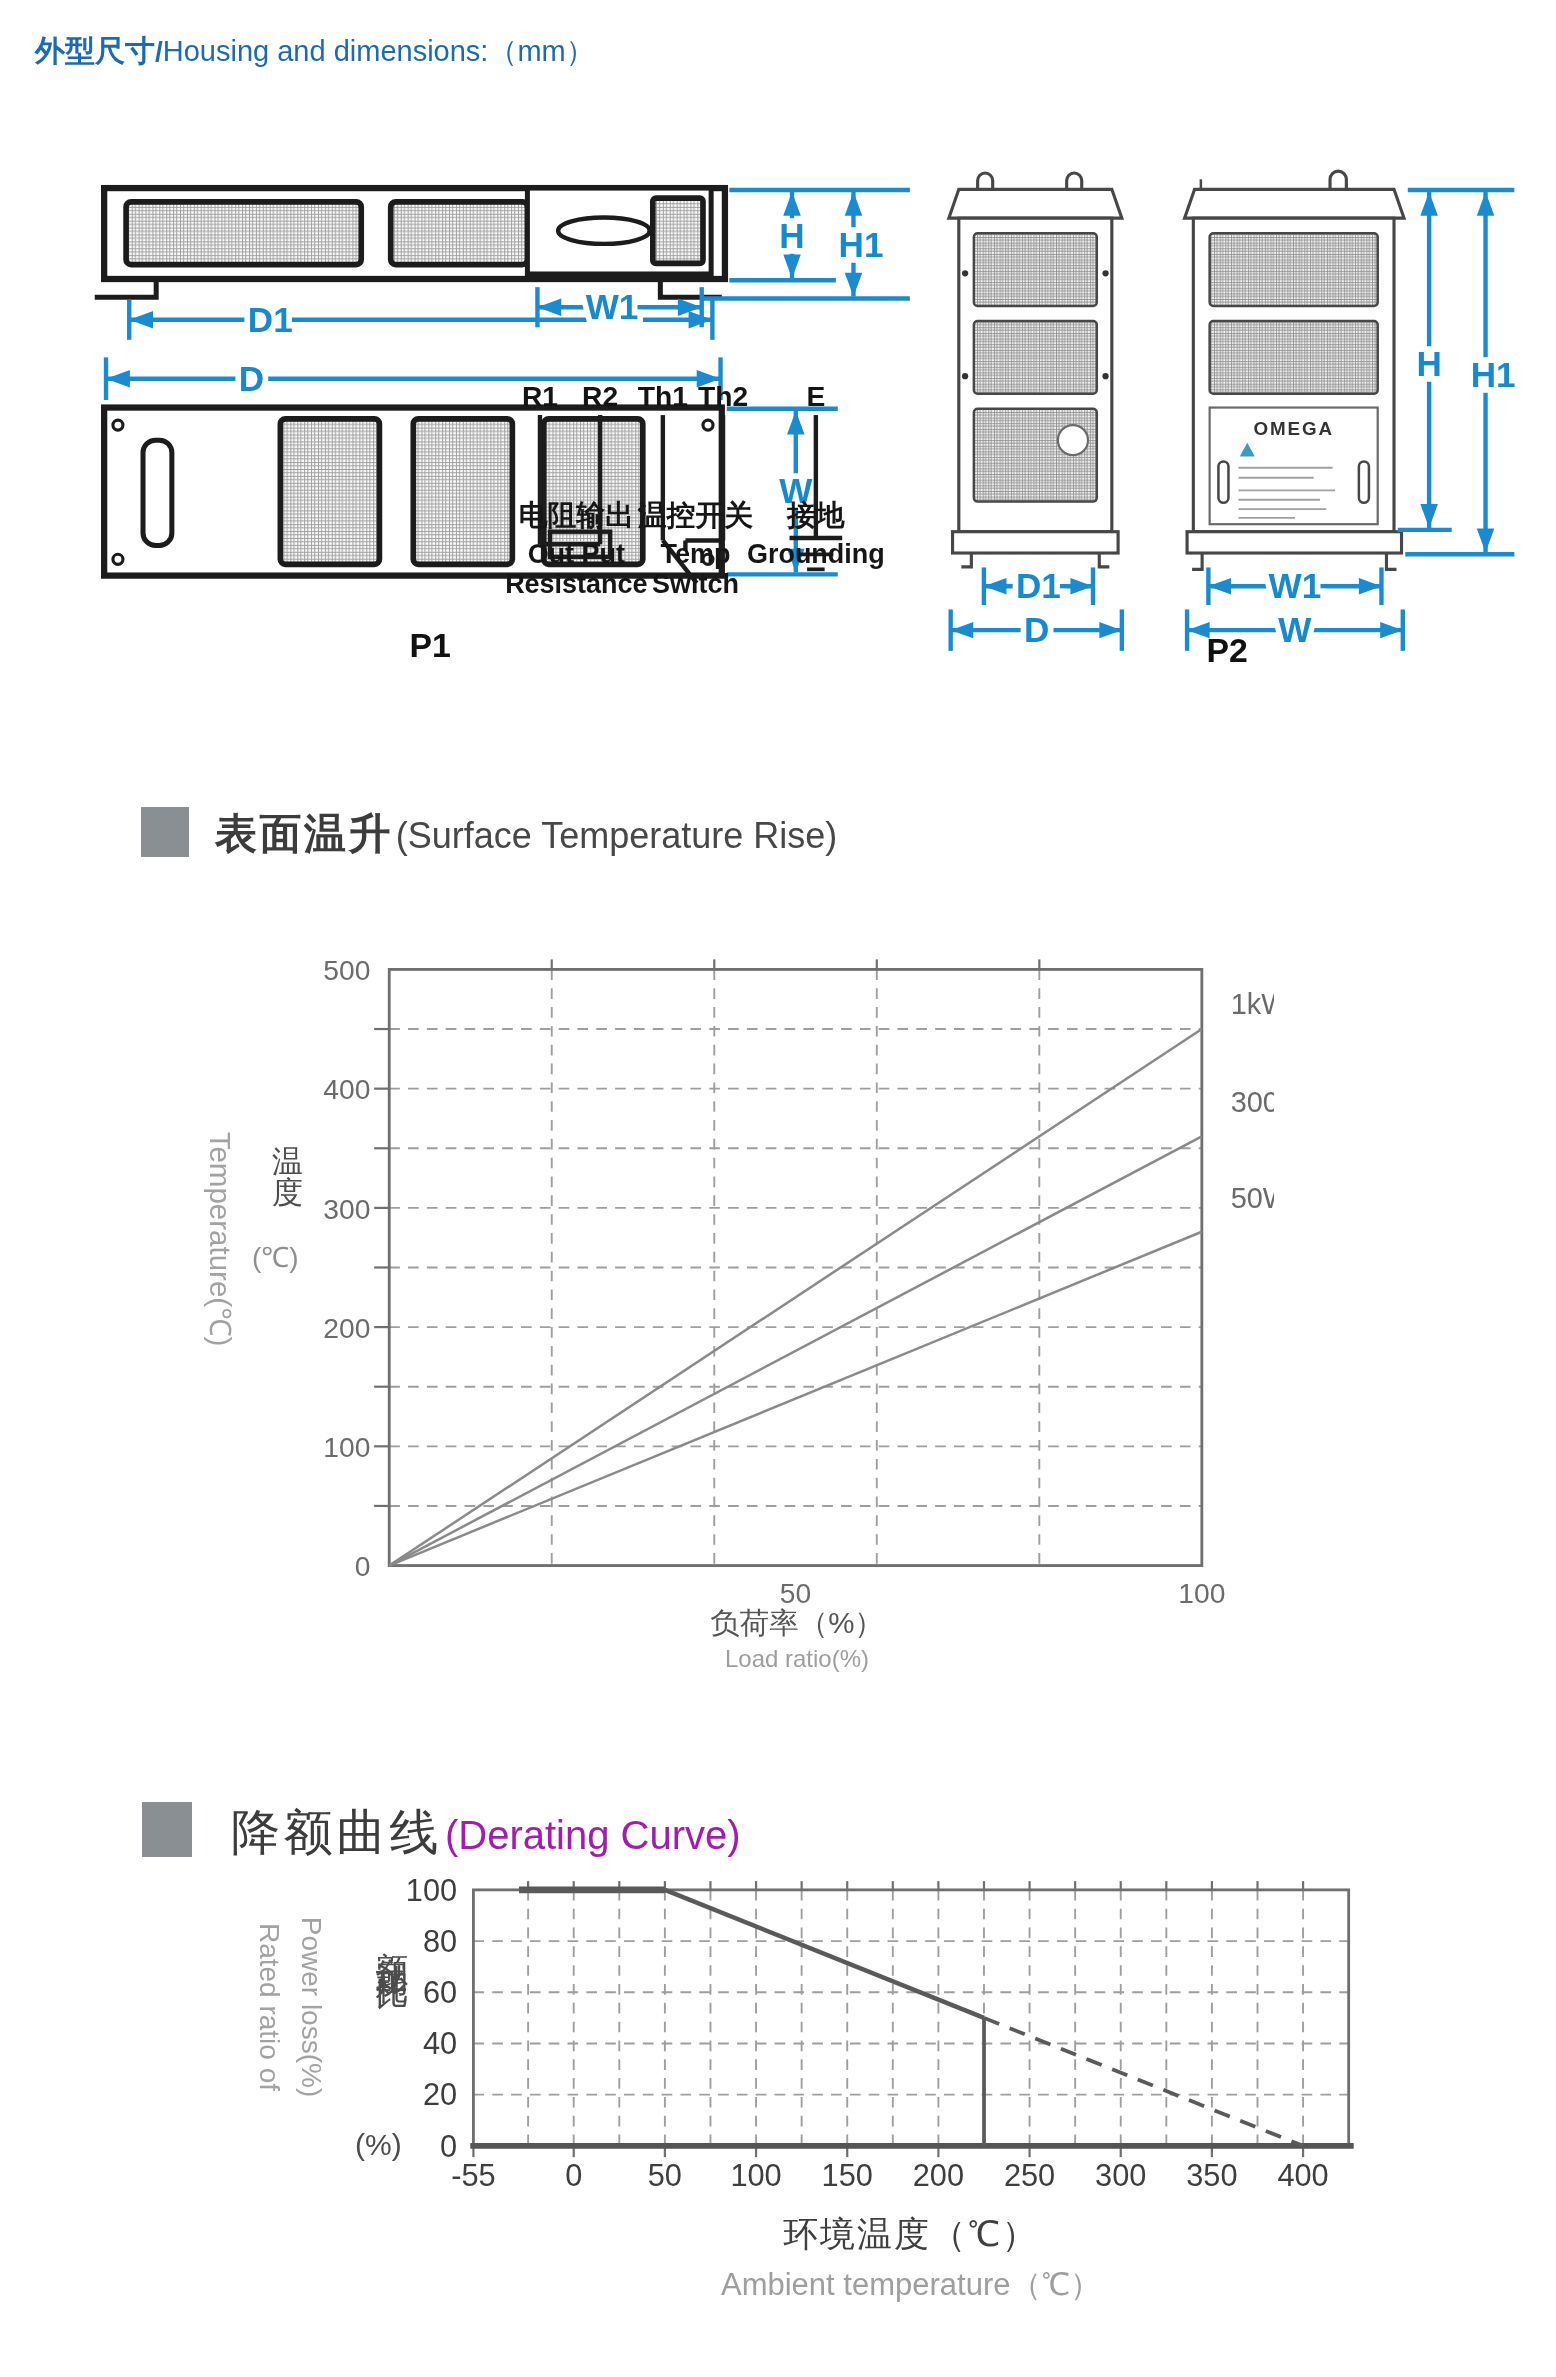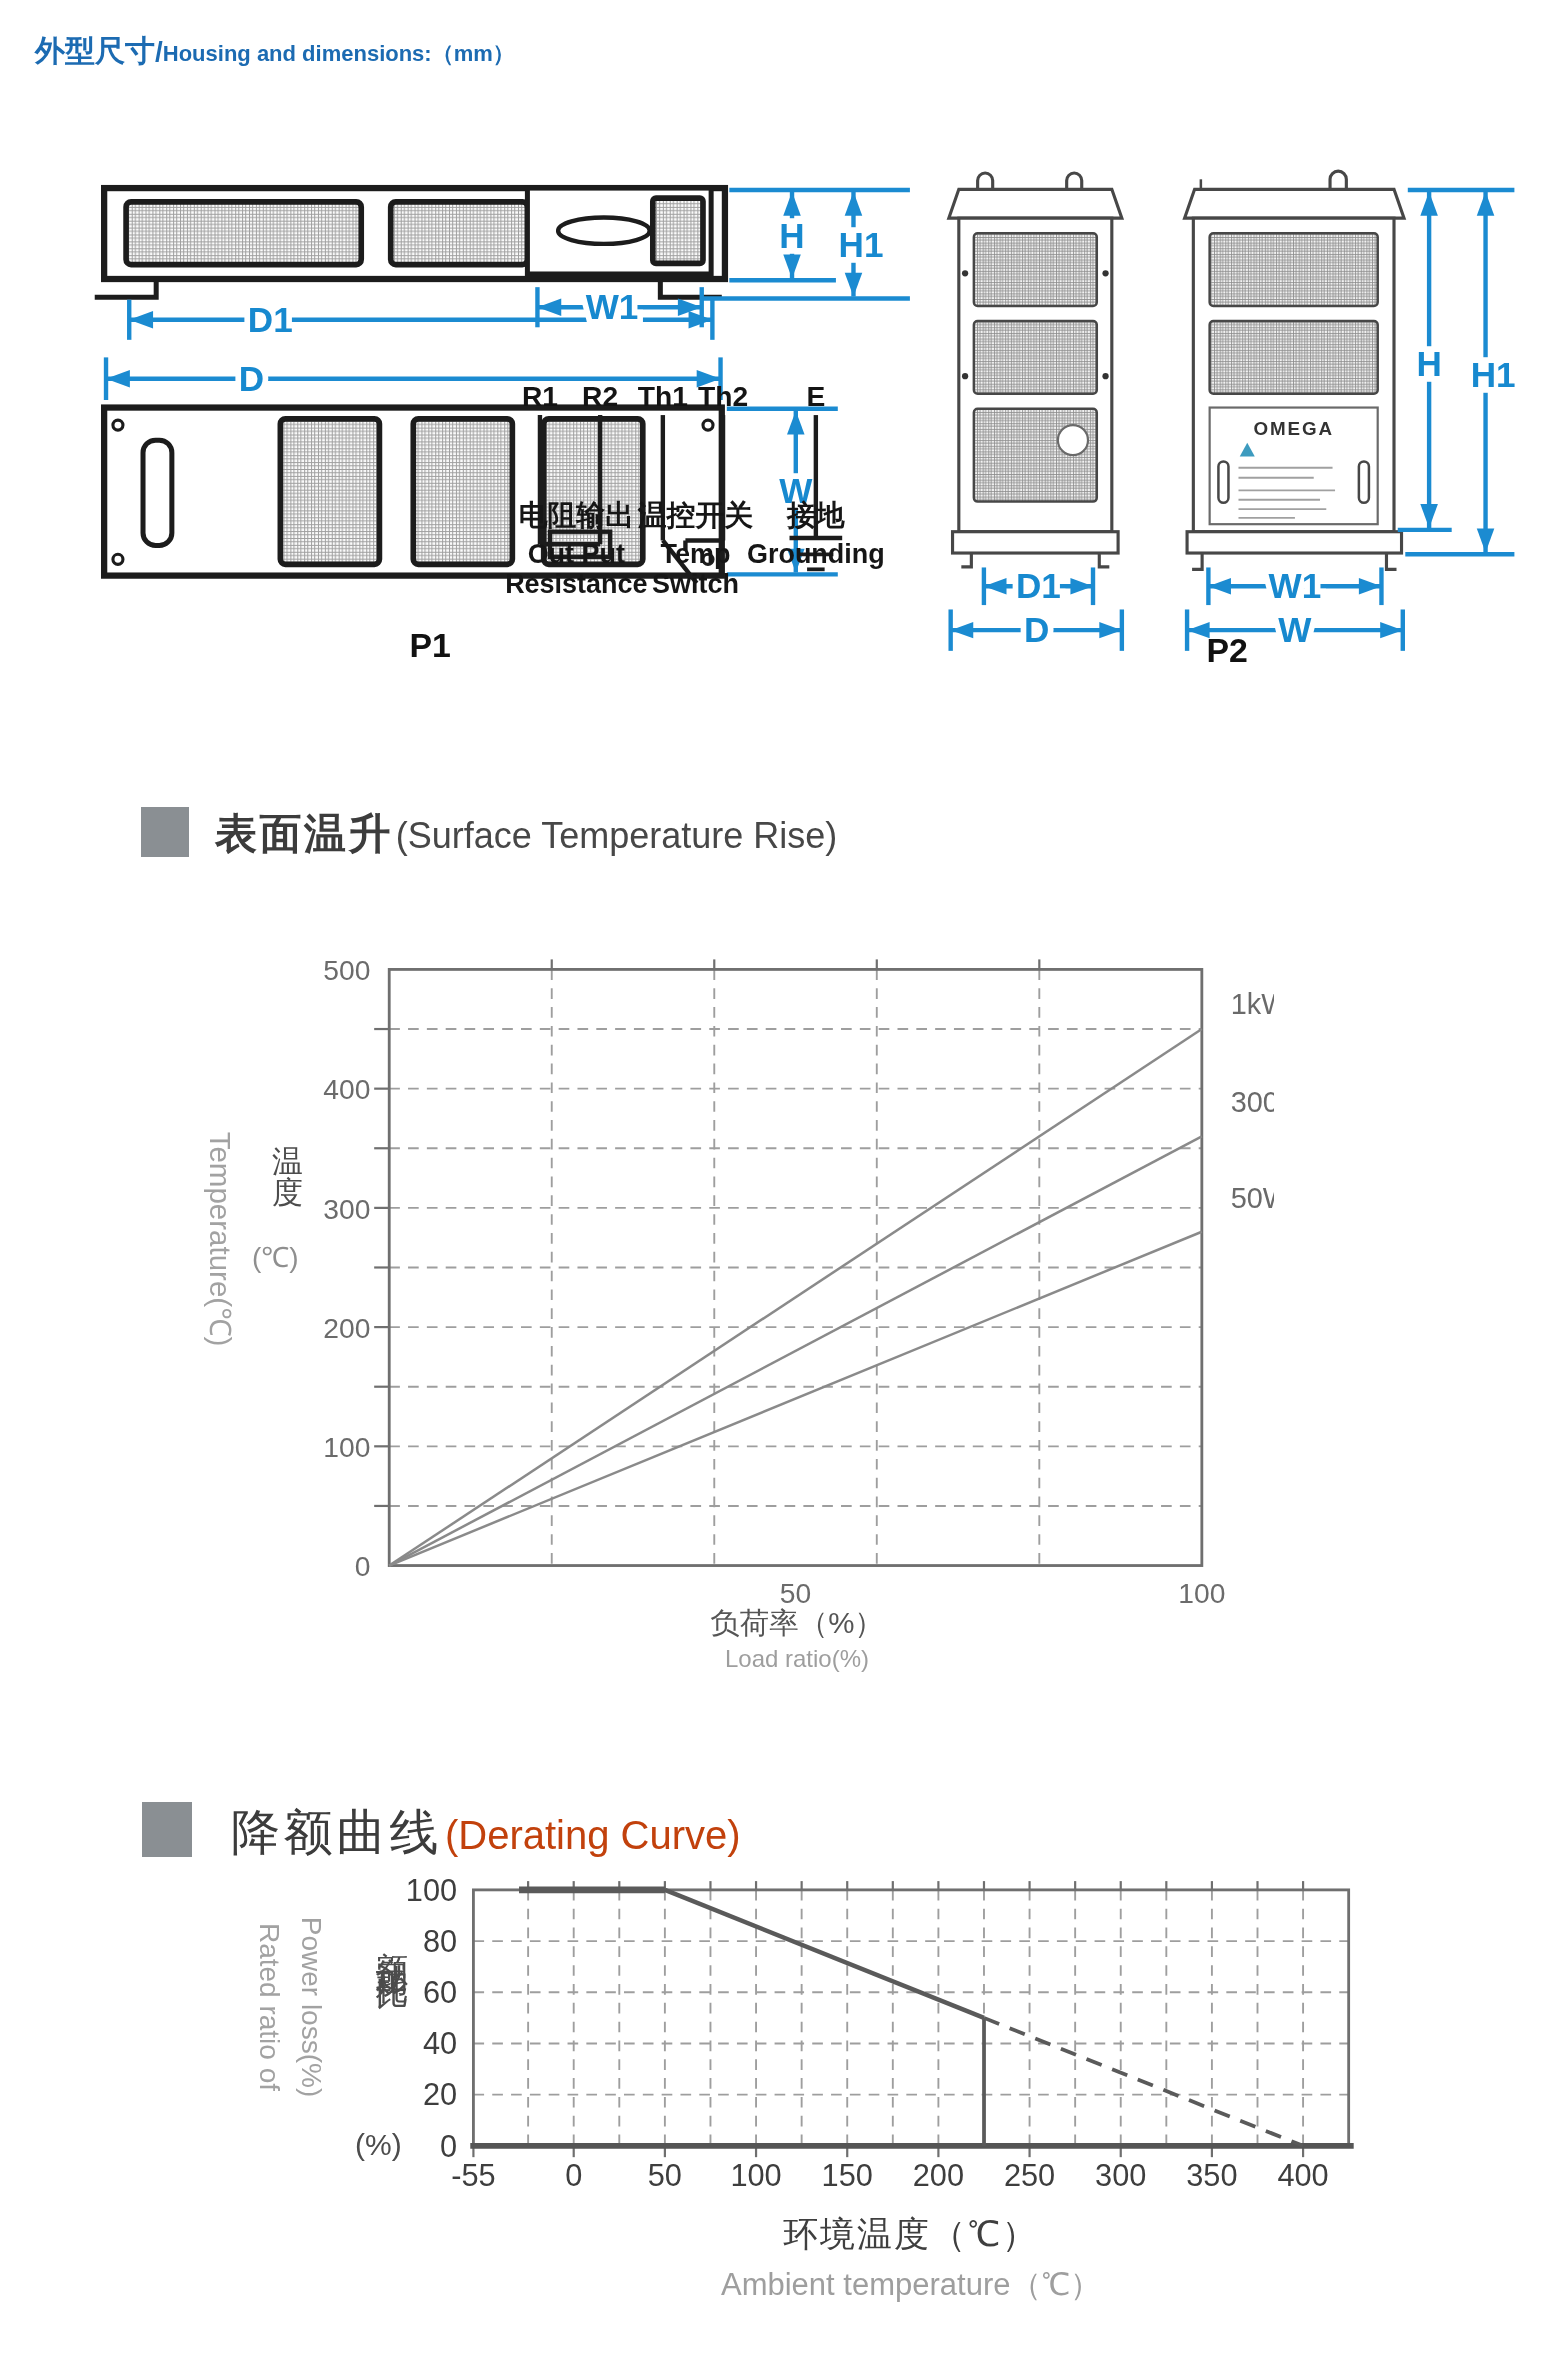--- a/index.html
+++ b/index.html
@@ -4,33 +4,33 @@
 <style>
   *{margin:0;padding:0;box-sizing:border-box}
   html,body{background:#fff}
   body{font-family:"Liberation Sans",sans-serif}
   #page{position:relative;width:1556px;height:2377px;background:#ffffff;overflow:hidden}
 
   
   .top-header{position:absolute;left:35px;top:31px;white-space:nowrap;color:#1c6bb2}
   .th-zh{font-size:30px;font-weight:bold}
   .th-sep{font-size:28px;font-weight:bold}
-  .th-en{font-size:22px;font-weight:bold}
+  .th-en{font-size:29px;font-weight:normal}
 
   
   .sec-bullet{position:absolute;background:#8a8f93}
   #bullet1{left:141px;top:807px;width:48px;height:50px}
   #bullet2{left:142px;top:1802px;width:50px;height:55px}
   .sec-title{position:absolute;white-space:nowrap;color:#3c3c3c}
   #sectitle1{left:215px;top:806px}
   #sectitle1 .st-zh{font-size:42px;font-weight:bold;letter-spacing:2.5px}
   #sectitle1 .st-en{font-size:36px;font-weight:500;color:#474747}
   #sectitle2{left:231px;top:1800px}
   #sectitle2 .st-zh{font-size:49px;font-weight:normal;letter-spacing:3.8px}
-  #sectitle2 .st-en{font-size:40px;font-weight:500;color:#c2410c}
+  #sectitle2 .st-en{font-size:40px;font-weight:500;color:#a21caf}
 
   
   #drawings{position:absolute;left:38px;top:163px;width:1493px;height:533px}
   #chart1{position:absolute;left:270px;top:941px;width:1004px;height:722px}
   #chart2{position:absolute;left:238px;top:1856px;width:1161px;height:389px}
 
   
   .bk10{stroke:#1c1c1c;stroke-width:10;fill:#ffffff}
   .bk9{stroke:#1c1c1c;stroke-width:9;fill:url(#mesh)}
   .bk8{stroke:#1c1c1c;stroke-width:8;fill:none}

